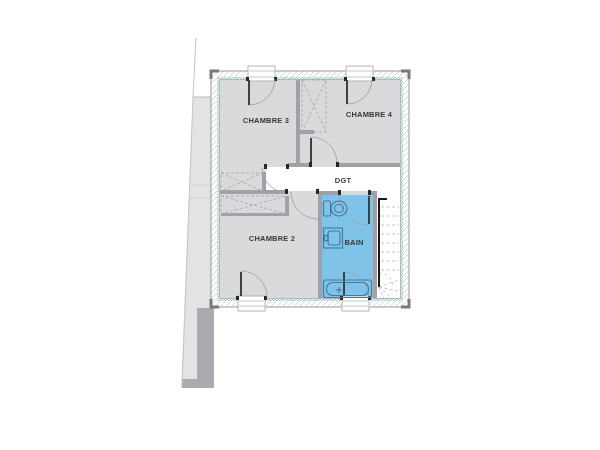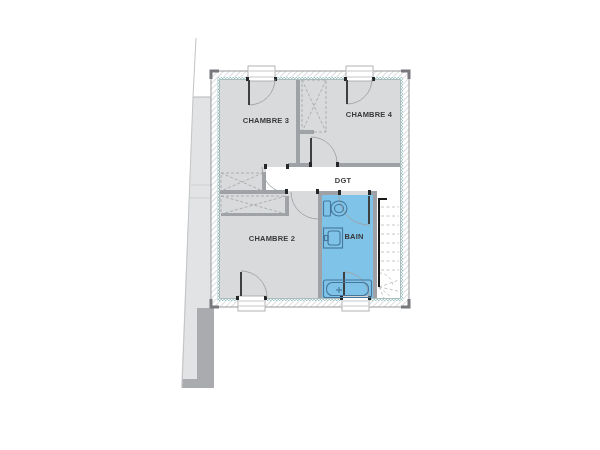--- a/index.html
+++ b/index.html
@@ -187,14 +187,14 @@
         <line x1="336" y1="290" x2="342" y2="290"></line>
         <line x1="339" y1="287" x2="339" y2="293"></line>
       </g>
     </g>
   </svg>
 
   <div class="room-label" style="left:266px;top:120px">CHAMBRE 3</div>
   <div class="room-label" style="left:369px;top:114px">CHAMBRE 4</div>
   <div class="room-label" style="left:343px;top:180px">DGT</div>
   <div class="room-label" style="left:272px;top:238px">CHAMBRE 2</div>
-  <div class="room-label" style="left:354px;top:236px">BAIN</div>
+  <div class="room-label" style="left:354px;top:242px">BAIN</div>
 </div>
 
 </body></html>

